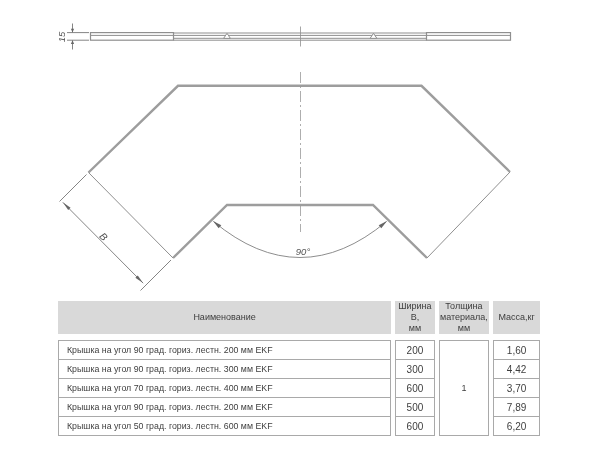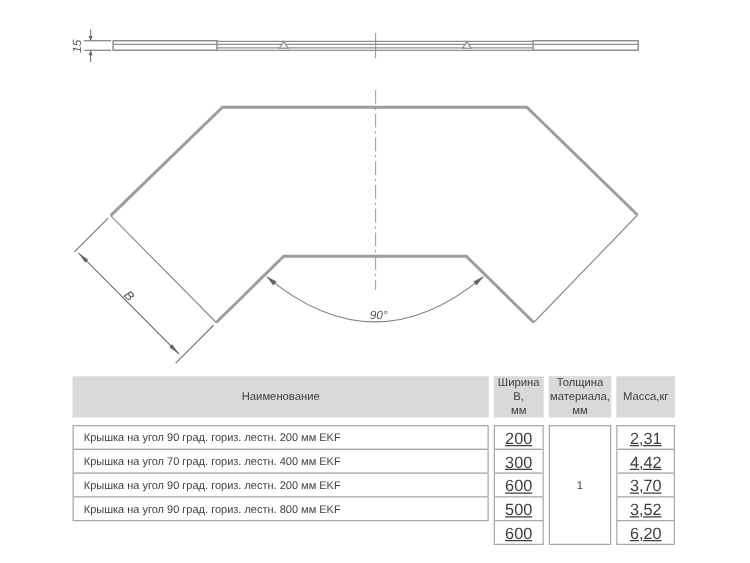--- a/index.html
+++ b/index.html
@@ -20,21 +20,21 @@
   }
   .tbody{display:flex;gap:4px;align-items:stretch;}
   .col{display:flex;flex-direction:column;}
   .c1{width:370px;} .c2{width:44px;} .c3{width:56px;} .c4{width:52px;}
   .cell{
     box-sizing:border-box;border:1px solid #a9a9a9;background:#ffffff;
     height:20px;display:flex;align-items:center;color:#3e3e3e;
   }
   .cell + .cell{margin-top:-1px;}
   .name-cell{font-size:8.8px;padding-left:8px;justify-content:flex-start;}
-  .val-cell{font-size:13px;justify-content:center;text-decoration:underline;}
+  .val-cell{font-size:10px;justify-content:center;}
   .merged-cell{
     box-sizing:border-box;border:1px solid #a9a9a9;background:#ffffff;
     flex:1;display:flex;align-items:center;justify-content:center;
     font-size:9px;color:#3e3e3e;
   }
 </style>
 </head>
 <body>
 
 <svg id="drawing" width="600" height="300" viewBox="0 0 600 300">
@@ -96,35 +96,36 @@
     <div class="th c1">Наименование</div>
     <div class="th c2">Ширина В,
 мм</div>
     <div class="th c3">Толщина
 материала, мм</div>
     <div class="th c4">Масса,кг</div>
   </div>
   <div class="tbody">
     <div class="col c1">
       <div class="cell name-cell">Крышка на угол 90 град. гориз. лестн. 200 мм EKF</div>
+      <div class="cell name-cell">Крышка на угол 90 град. гориз. лестн. 300 мм EKF</div>
       <div class="cell name-cell">Крышка на угол 70 град. гориз. лестн. 400 мм EKF</div>
       <div class="cell name-cell">Крышка на угол 90 град. гориз. лестн. 200 мм EKF</div>
-      <div class="cell name-cell">Крышка на угол 90 град. гориз. лестн. 800 мм EKF</div>
+      <div class="cell name-cell">Крышка на угол 50 град. гориз. лестн. 600 мм EKF</div>
     </div>
     <div class="col c2">
       <div class="cell val-cell">200</div>
       <div class="cell val-cell">300</div>
       <div class="cell val-cell">600</div>
       <div class="cell val-cell">500</div>
       <div class="cell val-cell">600</div>
     </div>
     <div class="col c3">
       <div class="merged-cell">1</div>
     </div>
     <div class="col c4">
-      <div class="cell val-cell">2,31</div>
+      <div class="cell val-cell">1,60</div>
       <div class="cell val-cell">4,42</div>
       <div class="cell val-cell">3,70</div>
-      <div class="cell val-cell">3,52</div>
+      <div class="cell val-cell">7,89</div>
       <div class="cell val-cell">6,20</div>
     </div>
   </div>
 </div>
 
 </body></html>

